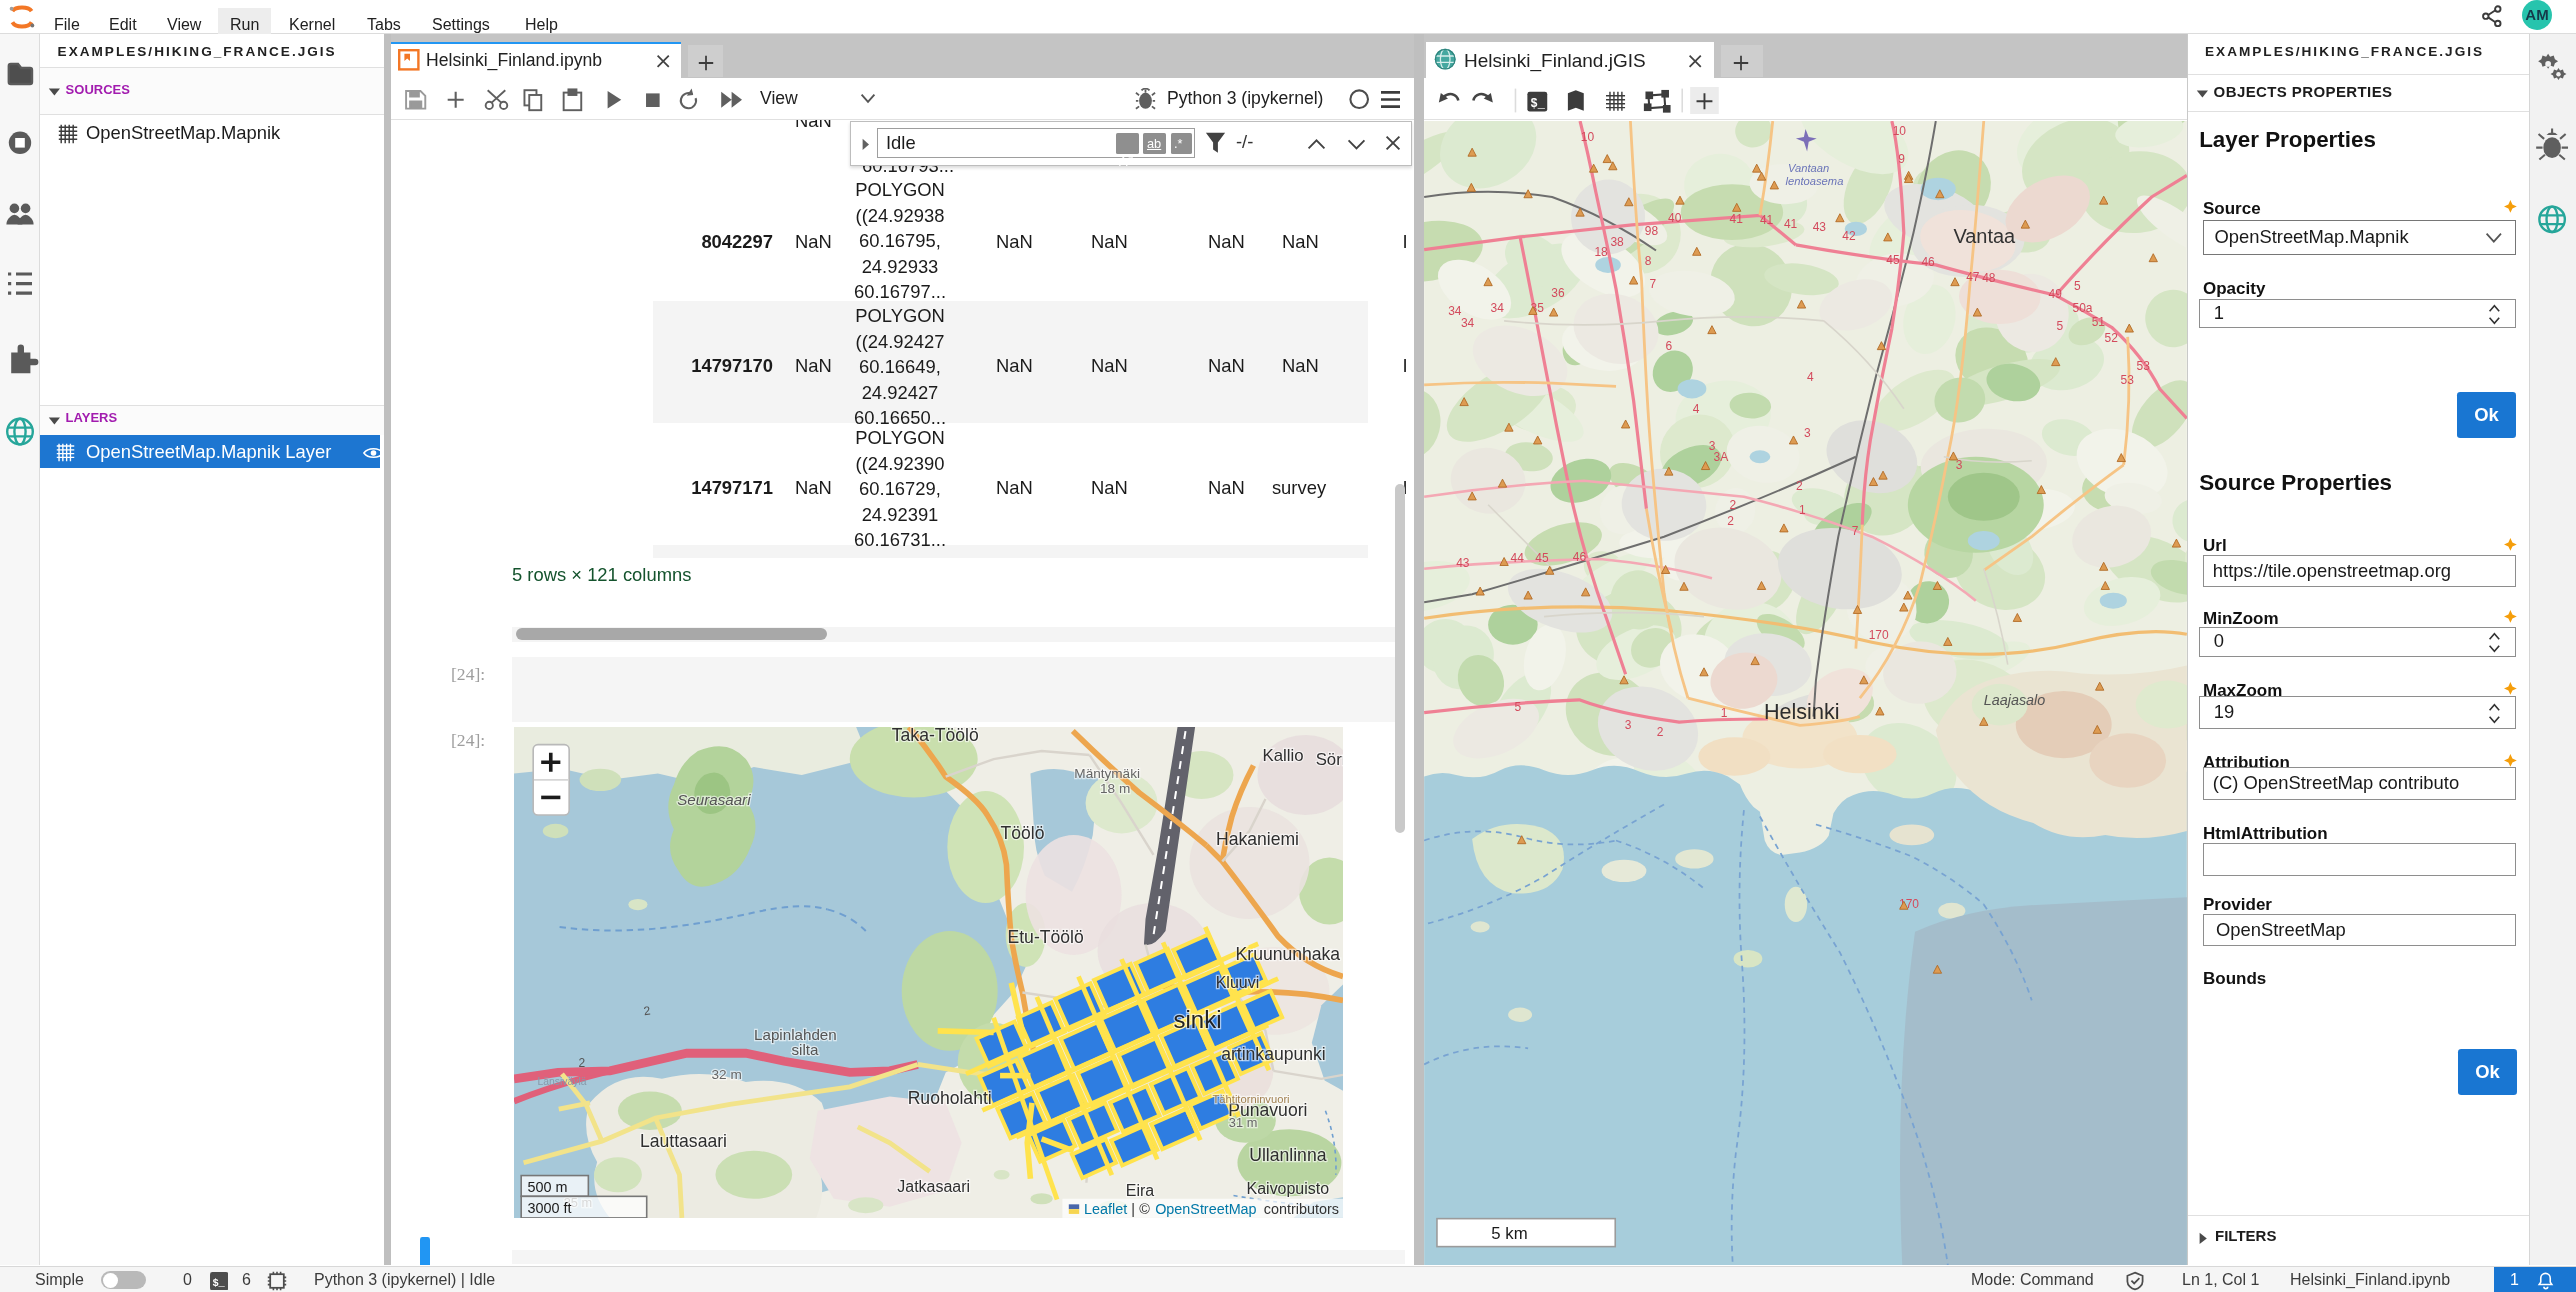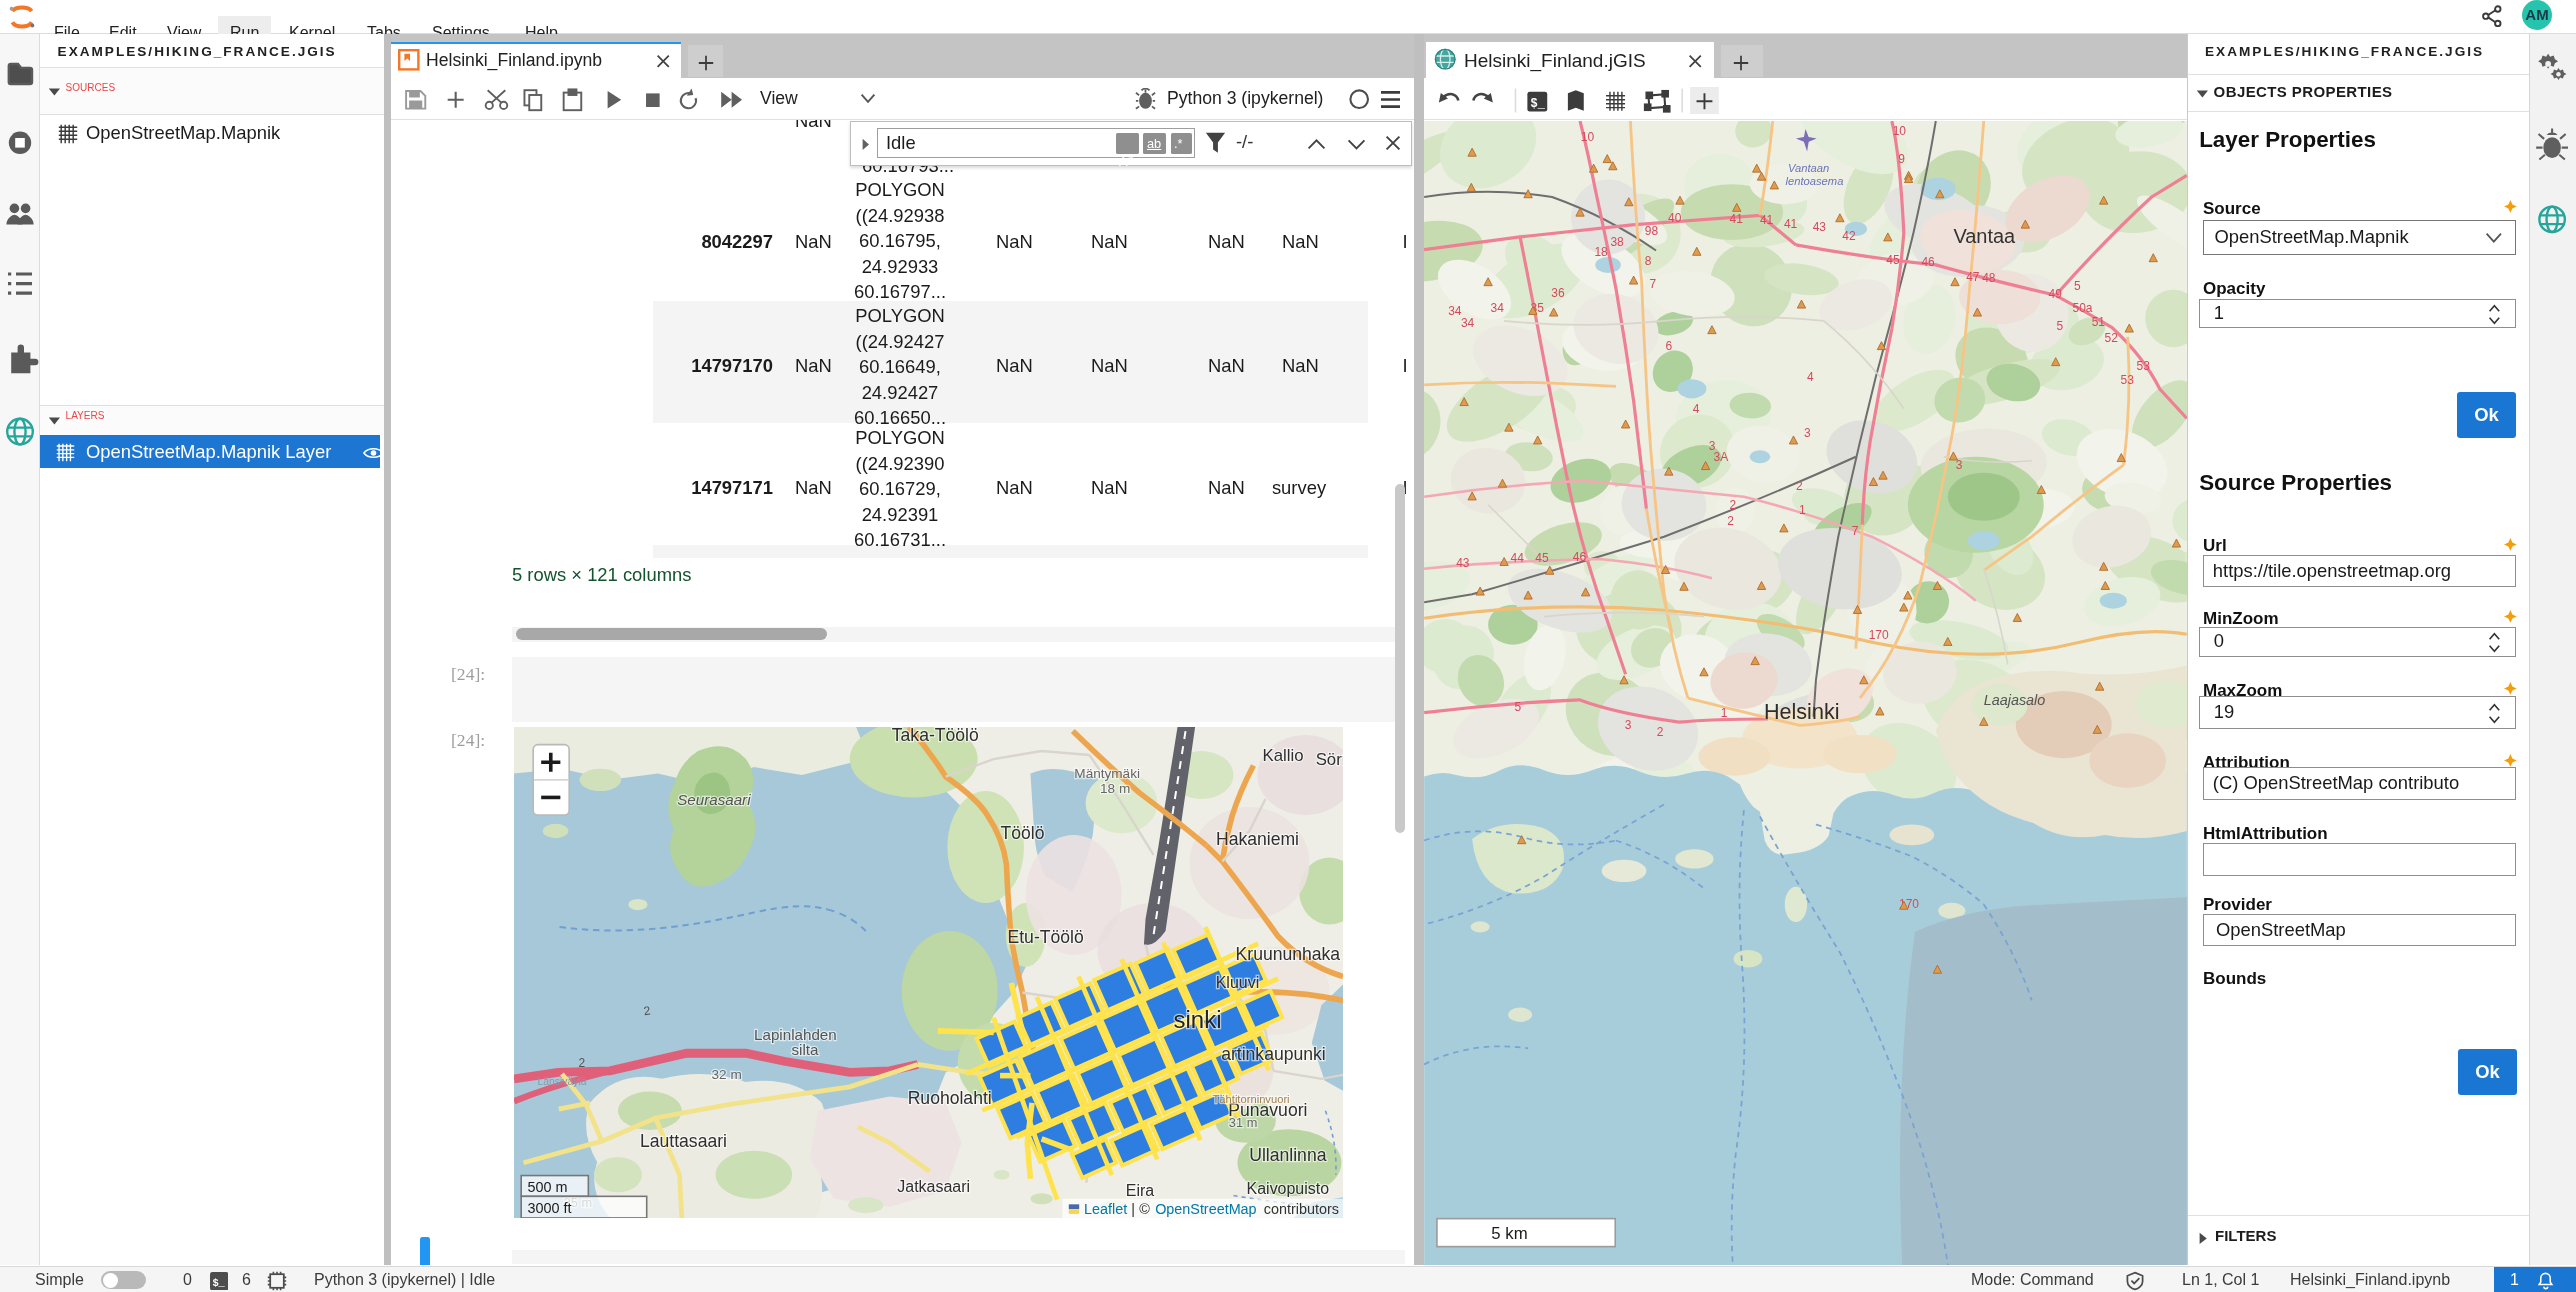--- a/index.html
+++ b/index.html
@@ -1,27 +1,27 @@
 <!DOCTYPE html>
 <html style="font-size:12.8px"><head>
 <meta charset="utf-8">
 <style>
 * { margin:0; padding:0; box-sizing:border-box; }
 html,body { width:2576px; height:1293px; overflow:hidden; }
 body { font-family:"Liberation Sans", sans-serif; background:#ffffff; position:relative; }
 .abs { position:absolute; }
 
 #menubar { left:0; top:0; width:2576px; height:34px; background:#fff; border-bottom:0.8px solid #dcdcdc; }
-.menuitem { position:absolute; top:16px; height:26px; line-height:34px; font-size:16px; color:#212121;text-align:right; }
+.menuitem { position:absolute; top:8px; height:26px; line-height:34px; font-size:16px; color:#212121;text-align:right; }
 
 #leftstrip { left:0; top:34px; width:40px; height:1231px; background:#f7f7f7; border-right:0.8px solid #dcdcdc; }
 #rightstrip { left:2529px; top:34px; width:47px; height:1231px; background:#f2f2f2; border-left:0.8px solid #d6d6d6; }
 
 #leftpanel { left:40px; top:34px; width:344px; height:1231px; background:#fff; }
-.secheader { font-weight:normal; font-size:10px; color:#ef4444; }
+.secheader { font-weight:bold; font-size:13px; color:#a21caf; }
 
 #dock { left:384px; top:34px; width:1804px; height:1231px; background:#bfbfbf; }
 .tabbar { position:absolute; top:0; height:44px; width:100%; background:#c4c4c4; }
 .toolbar { position:absolute; top:44px; height:42px; width:100%; background:#fff; border-bottom:0.8px solid #e0e0e0; }
 
 #rightpanel { left:2187px; top:34px; width:342px; height:1231px; background:#fff; border-left:0.8px solid #c9c9c9; }
 .rp-label { font-weight:bold; font-size:17px; color:#111; }
 .rp-input { position:absolute; background:#fff; border:1.6px solid #767676; font-size:18.4px; color:#1a1a1a; }
 .okbtn { position:absolute; width:59px; height:46px; background:#1976d2; border-radius:3.2px; color:#fff; font-weight:bold; font-size:18.4px; text-align:center; line-height:46px; }
 

